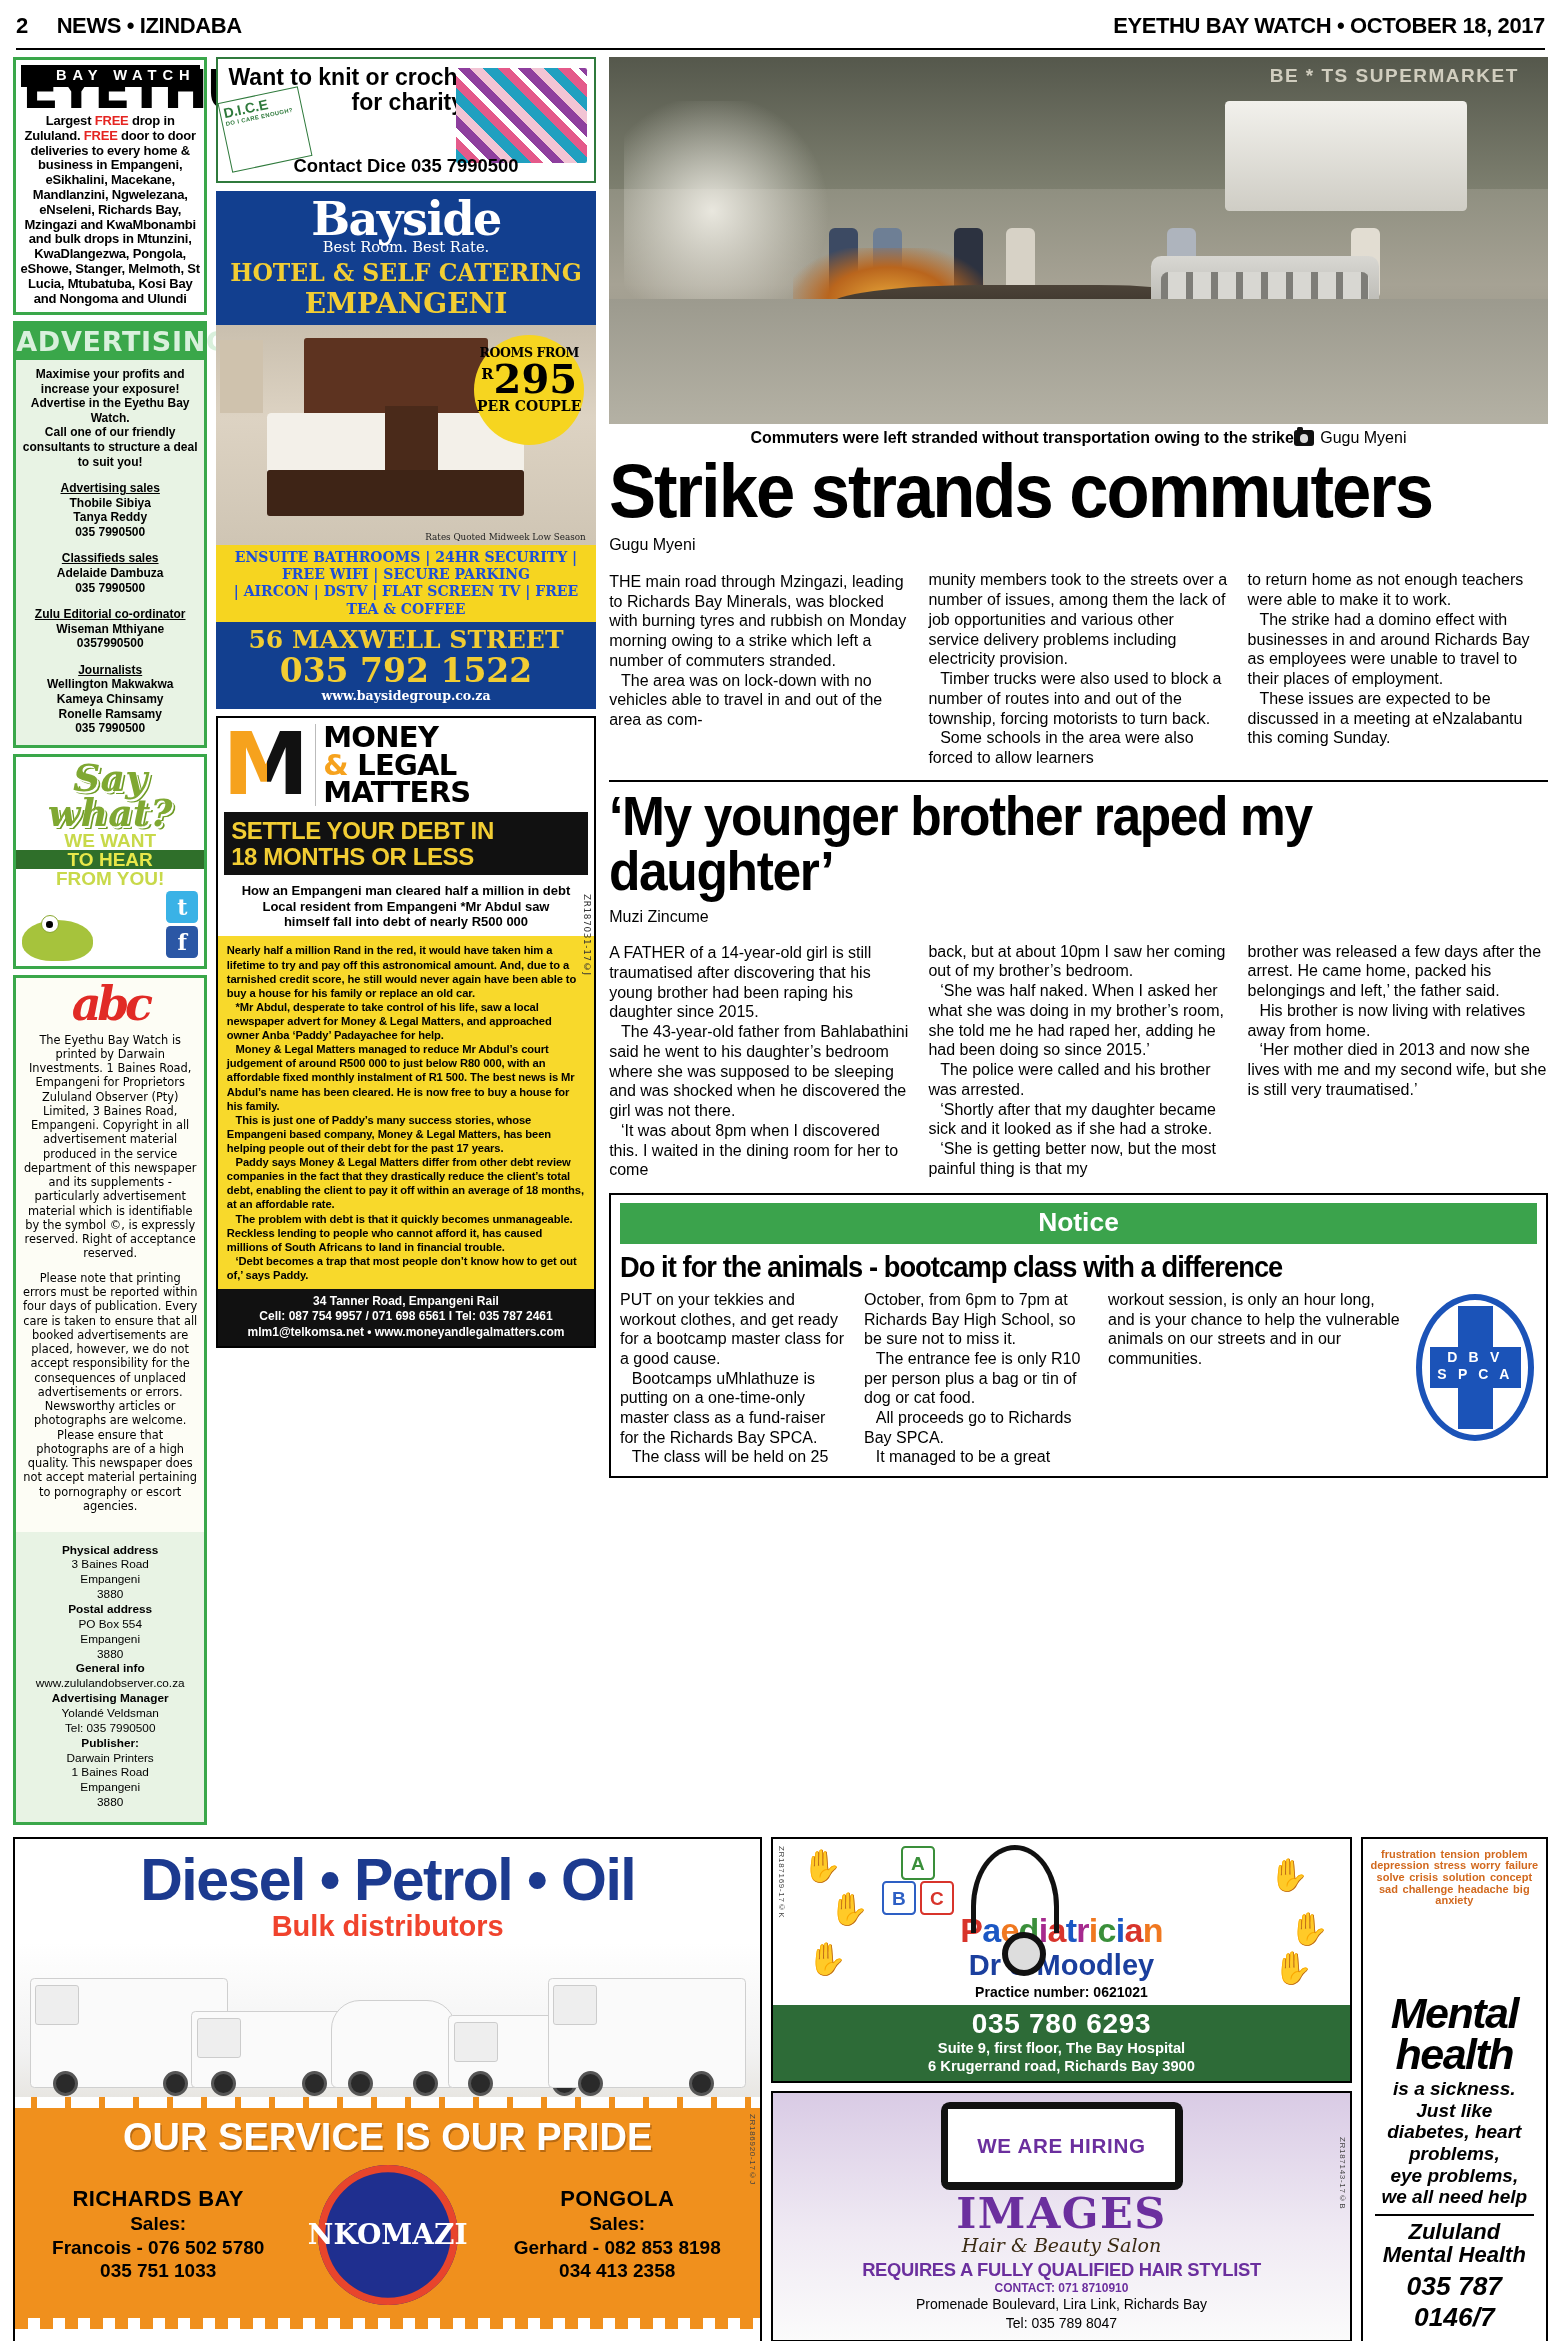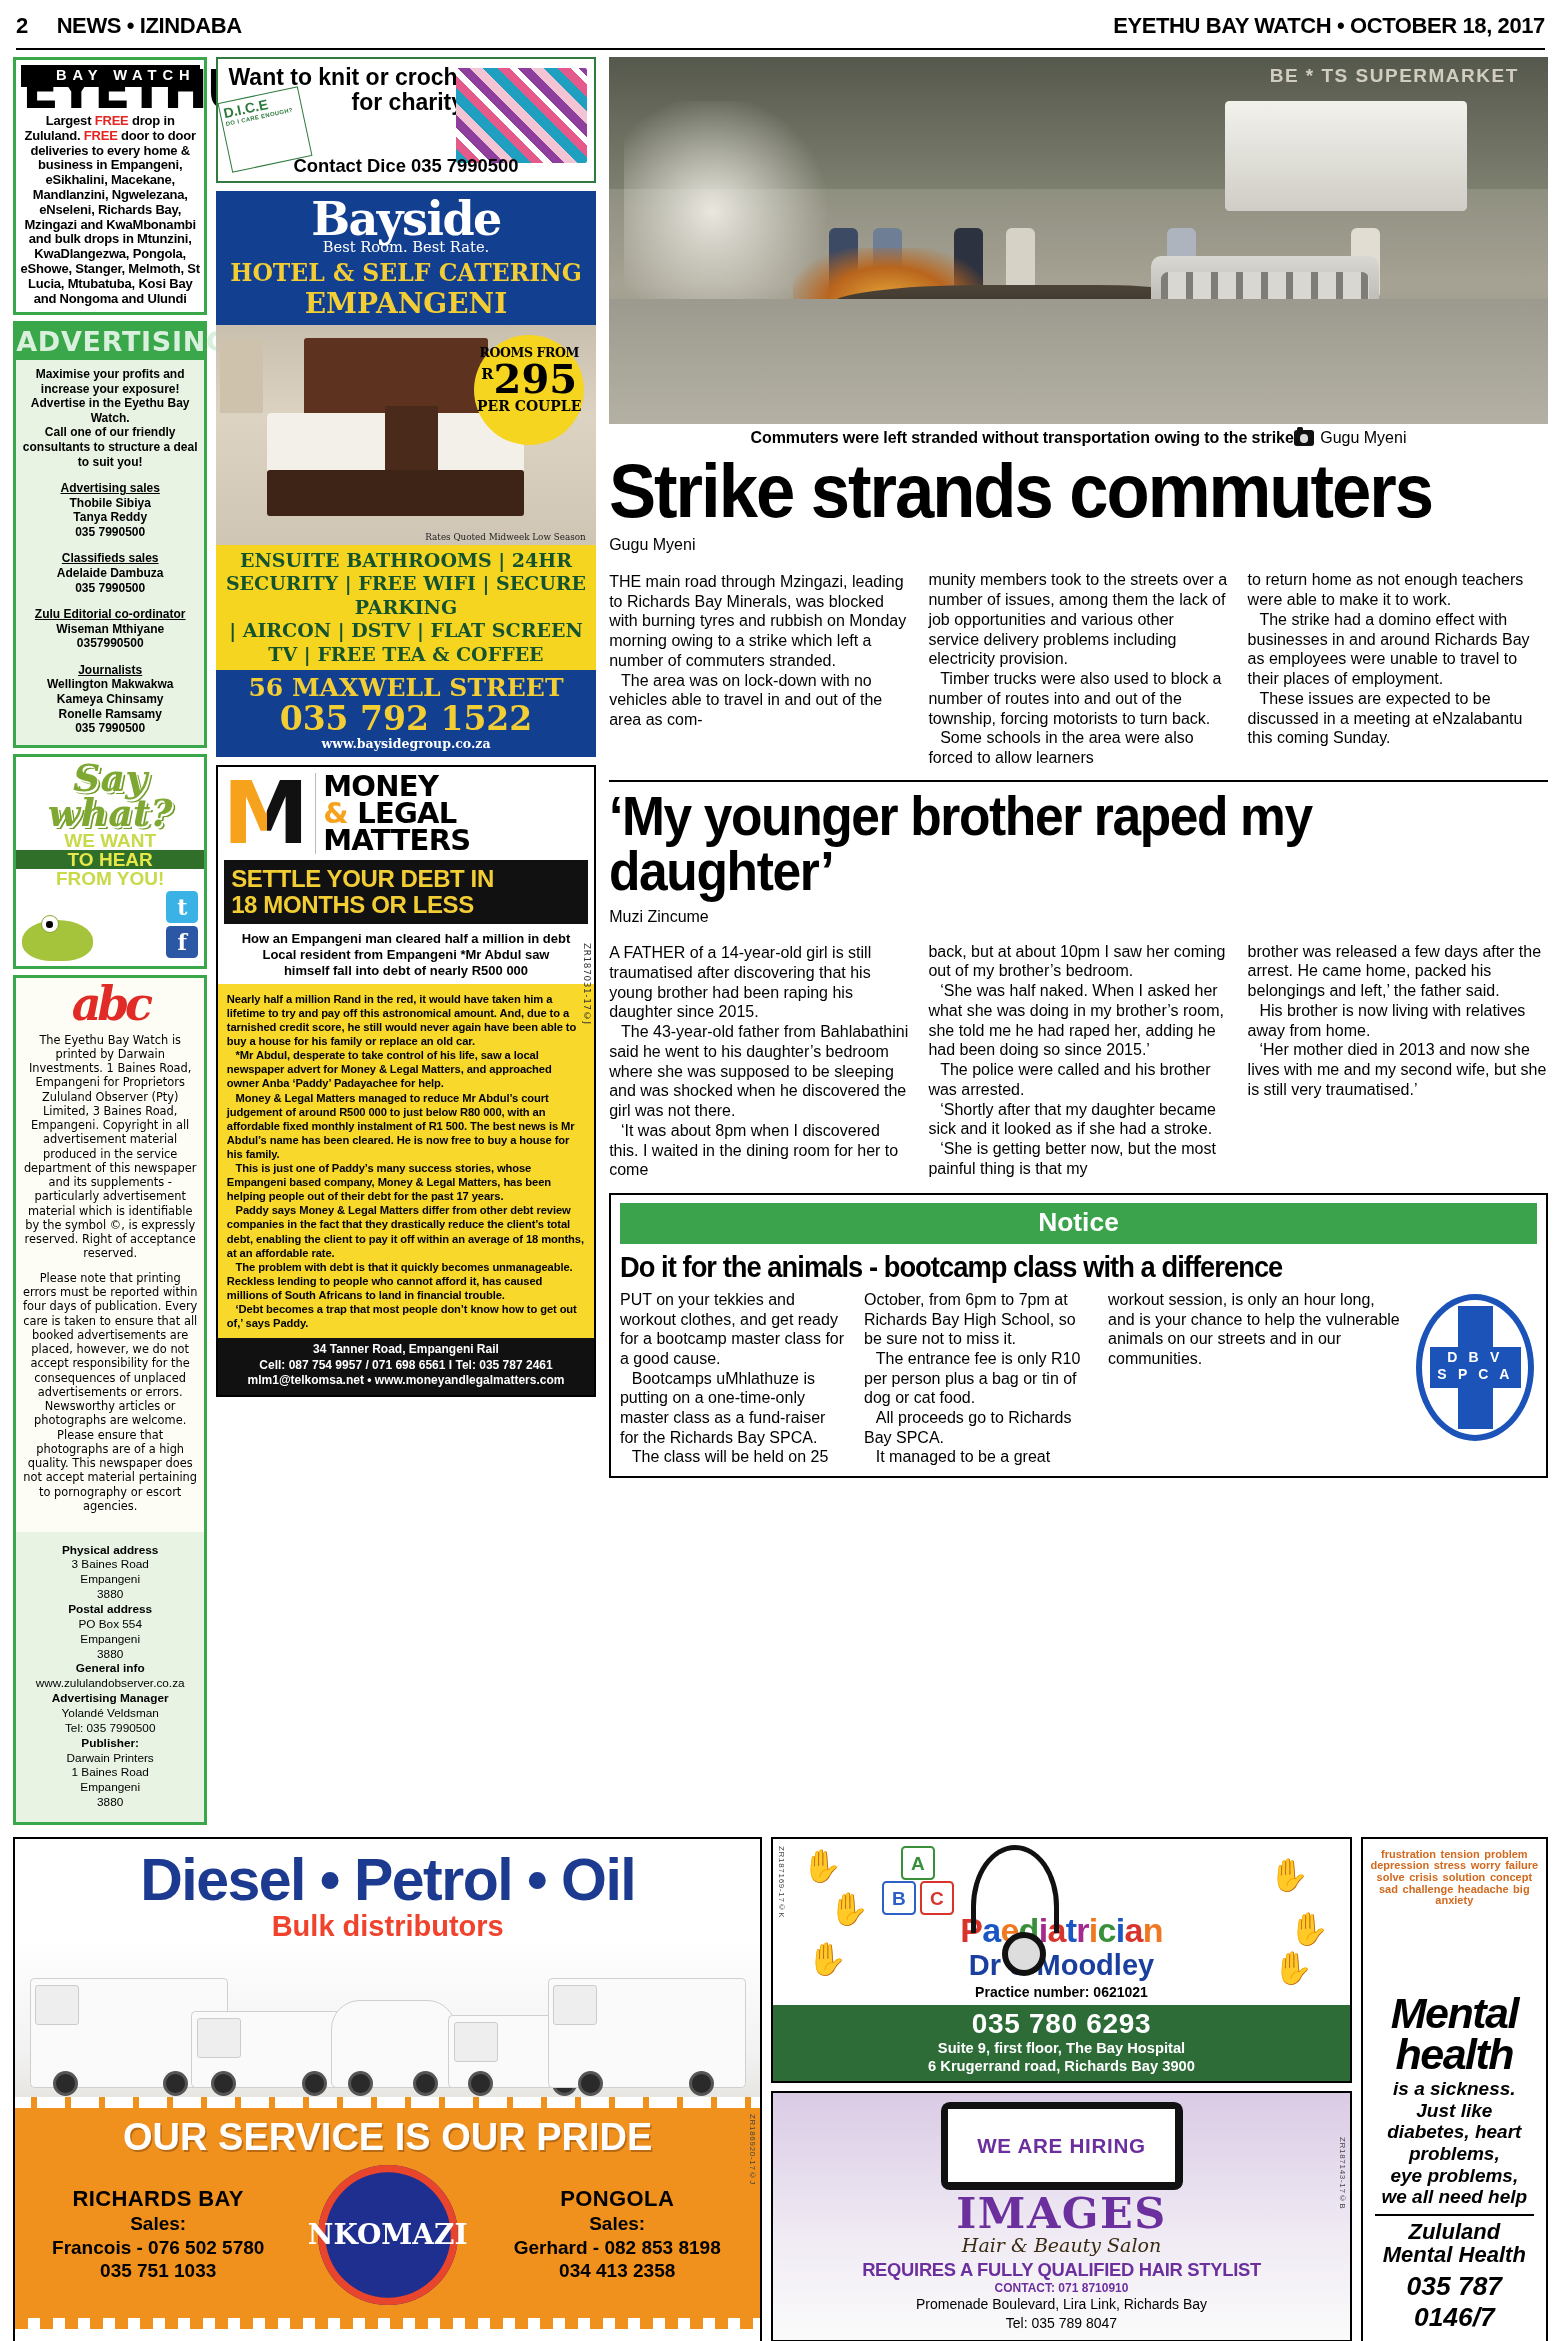--- a/index.html
+++ b/index.html
@@ -121,22 +121,22 @@
       background:#cfc2ad; }
   .price-badge { position:absolute; right:11.8px; top:10.3px; width:110px; height:110px;
       border-radius:50%; background:#f6d520; text-align:center; color:#000;
       padding-top:10.3px; font-family:"DejaVu Serif", serif; }
   .price-badge .pb1 { font-size:12.5px; font-weight:bold; letter-spacing:-0.4px;}
   .price-badge .pb2 { font-size:40px; font-weight:bold; line-height:0.95; }
   .price-badge .pb2 sup { font-size:14.7px; vertical-align:super; }
   .price-badge .pb3 { font-size:14px; font-weight:bold; }
   .rates-note { position:absolute; right:10.3px; bottom:2.9px; font-size:8.8px;
       font-family:"DejaVu Serif", serif; color:#222; }
-  .bay-amen { background:#f6d520; color:#14532d; font-family:"DejaVu Serif", serif;
-      font-weight:bold; font-size:19px; text-align:center; line-height:1.24;
+  .bay-amen { background:#f6d520; color:#1d4ed8; font-family:"DejaVu Serif", serif;
+      font-weight:bold; font-size:14px; text-align:center; line-height:1.24;
       padding:3.7px 2.9px; letter-spacing:0px; }
   .bay-addr { background:#123f8f; color:#f2cd33; text-align:center; padding:2.9px 0 5.9px 0;}
   .bay-addr .street { font-family:"DejaVu Serif", serif; font-weight:bold; font-size:25px;}
   .bay-addr .phone  { font-family:"DejaVu Serif", serif; font-weight:bold; font-size:33px;
       line-height:1.05;}
   .bay-addr .web    { font-family:"DejaVu Serif", serif; font-weight:bold;
       font-size:12.5px; color:#fff; }
 
   .mlm { border:2.2px solid #000; background:#fff; position:relative; }
   .mlm-top { display:flex; align-items:center; padding:5.9px 4.4px 2.9px 4.4px; }

